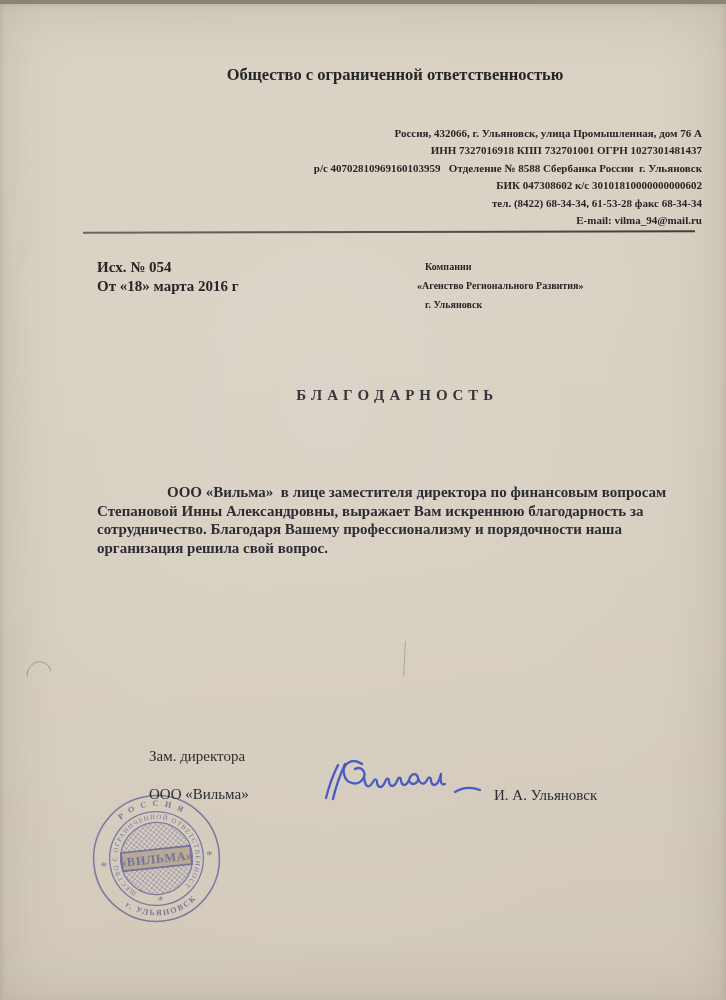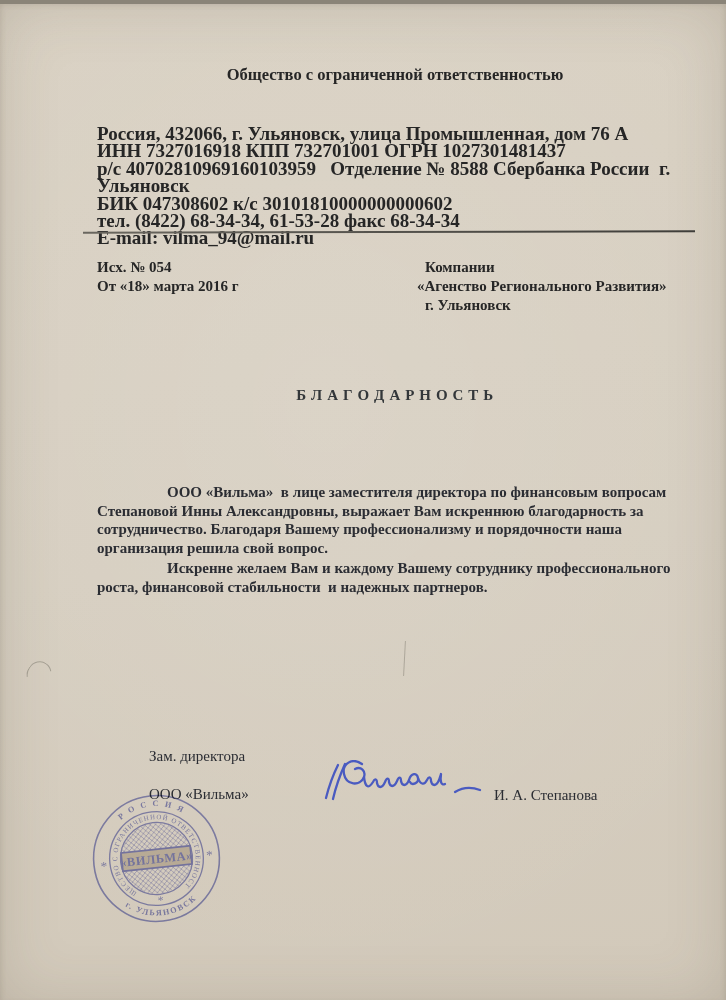--- a/index.html
+++ b/index.html
@@ -9,24 +9,24 @@
       radial-gradient(ellipse 120% 100% at 45% 40%, rgba(255,255,255,.10), rgba(0,0,0,0) 60%),
       linear-gradient(175deg,#d9d1c3 0%, #d6cec0 55%, #d2c9ba 100%);
     box-shadow:inset 0 0 60px rgba(90,80,60,.18), inset 0 0 6px rgba(90,80,60,.20);
     font-family:"Liberation Serif","DejaVu Serif",serif;
     color:var(--text-ink,#262626);
   }
   .abs{position:absolute;}
   .pre{white-space:pre-wrap;}
   .header-title{top:60px;left:97px;width:596px;text-align:center;font-weight:bold;font-size:16.5px;line-height:22px;}
   .org-name{font-size:17px;letter-spacing:2px;}
-  .address{top:121px;left:97px;width:605px;font-weight:bold;font-size:19px;line-height:17.4px;}
+  .address{top:121px;left:97px;width:605px;font-weight:bold;font-size:11px;line-height:17.4px;text-align:right;}
   .rule{top:227px;left:83px;width:612px;height:2px;background:linear-gradient(90deg,#6a675f,#3f3e3a);transform:rotate(-.15deg);}
   .ref-block{top:254px;left:97px;font-weight:bold;font-size:15px;line-height:18.6px;}
-  .recipient{top:254px;left:425px;font-weight:bold;font-size:15px;line-height:18.8px;}
+  .recipient{top:254px;left:425px;font-weight:bold;font-size:10px;line-height:18.8px;}
   .recipient .shift{margin-left:-8px;}
   .doc-title{top:383px;left:97px;width:596px;text-align:center;font-weight:bold;font-size:15px;letter-spacing:.6px;color:#33373a;}
   .para{left:97px;width:587px;font-size:15px;line-height:18.6px;text-indent:70px;color:#2b2d33;font-weight:bold;}
   .p1{top:479px;}
   .p2{top:555px;}
   .sig-label{font-size:15px;color:#2b2d33;}
   .sig-position{top:744px;left:149px;}
   .sig-company{top:782px;left:149px;}
   .sig-name{top:783px;left:494px;}
   .signature-svg{top:747px;left:315px;width:170px;height:65px;color:var(--sig-ink,#4355c1);}
@@ -62,28 +62,27 @@
 
   <div class="abs recipient">
     <div>Компании</div>
     <div class="shift">«Агенство Регионального Развития»</div>
     <div>г. Ульяновск</div>
   </div>
 
   <div class="abs doc-title">Б Л А Г О Д А Р Н О С Т Ь</div>
 
   <div class="abs para p1 pre">ООО «Вильма»  в лице заместителя директора по финансовым вопросам Степановой Инны Александровны, выражает Вам искреннюю благодарность за сотрудничество. Благодаря Вашему профессионализму и порядочности наша организация решила свой вопрос.</div>
-  <div class="abs para p2 pre">Искренне желаем Вам и каждому Вашему сотруднику профессионального роста, финансовой стабильности  и надежных партнеров.</div>
 
   <div class="abs artifact-arc"></div>
   <div class="abs artifact-line"></div>
 
   <div class="abs sig-label sig-position">Зам. директора</div>
   <div class="abs sig-label sig-company">ООО «Вильма»</div>
-  <div class="abs sig-label sig-name">И. А. Степанова</div>
+  <div class="abs sig-label sig-name">И. А. Ульяновск</div>
 
   <svg class="abs signature-svg" viewBox="0 0 170 65">
     <g fill="none" stroke="currentColor" stroke-width="2.3" stroke-linecap="round" stroke-linejoin="round" opacity="0.95">
       <path d="M 11,47 C 14,35 18,24 23,14"></path>
       <path d="M 18,48 C 21,35 25,24 30,13"></path>
       <path d="M 47,13 C 37,6 27,13 29,23 C 31,34 45,36 49,26 C 51,20 46,15 40,18"></path>
       <path d="M 49,26 C 50,35 53,39 58,31 C 60,27 62,28 62,32 C 63,37 67,38 70,31 C 72,26 74,27 74,31 C 75,36 79,37 82,30 C 84,25 86,26 86,30 C 87,35 91,36 94,29"></path>
       <path d="M 94,29 C 96,22 102,21 103,27 C 104,32 97,35 95,31"></path>
       <path d="M 103,27 C 105,33 109,35 112,29 C 114,25 116,26 116,30 C 117,35 121,36 124,29 L 126,23 C 125,30 126,35 130,33"></path>
       <path d="M 140,41 C 148,36 157,36 165,39"></path>

